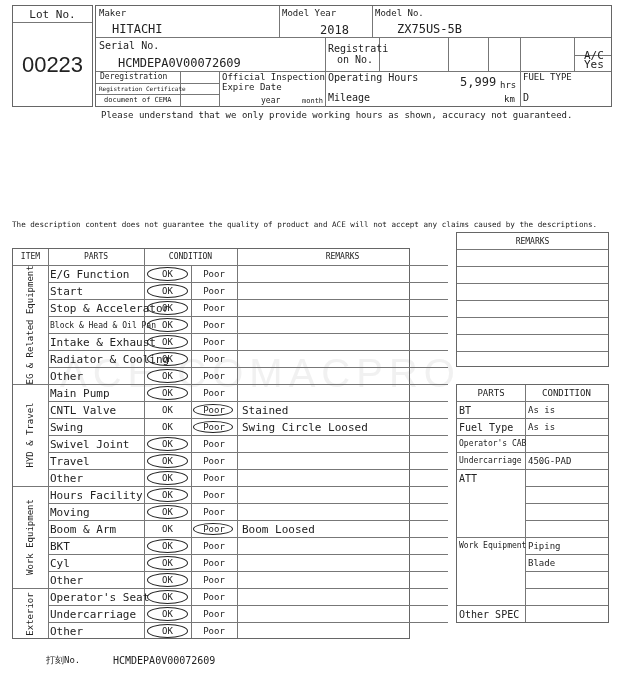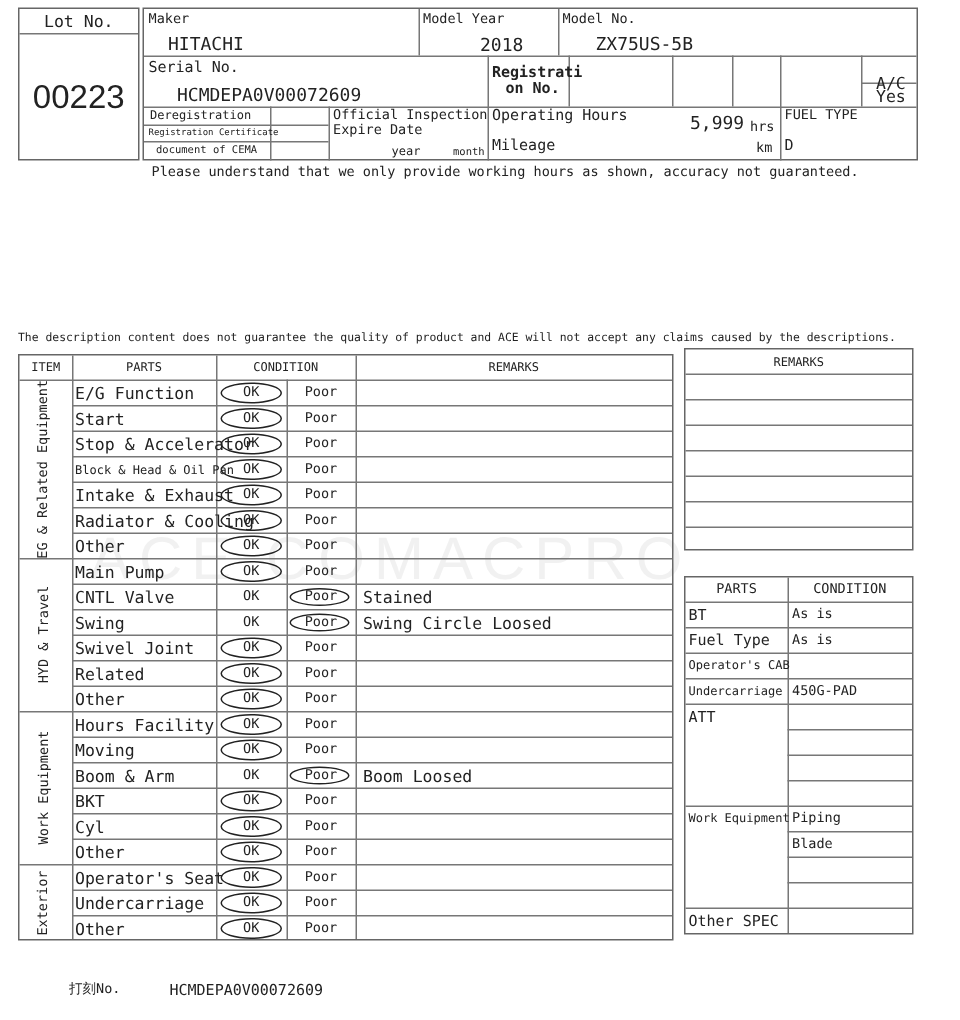--- a/index.html
+++ b/index.html
@@ -52,22 +52,22 @@
 
   <div class="t s9" style="left:3px;top:3px;">Maker</div>
   <div class="t s12" style="left:16px;top:17px;">HITACHI</div>
   <div class="t s9" style="left:186px;top:3px;">Model Year</div>
   <div class="t s12" style="left:224px;top:18px;">2018</div>
   <div class="t s9" style="left:279px;top:3px;">Model No.</div>
   <div class="t s12" style="left:301px;top:17px;">ZX75US-5B</div>
 
   <div class="t s10" style="left:3px;top:35px;">Serial No.</div>
   <div class="t s12" style="left:22px;top:51px;">HCMDEPA0V00072609</div>
-  <div class="t s10" style="left:232px;top:38px;font-weight:bold;">Registrati</div>
-  <div class="t s10" style="left:241px;top:49px;font-weight:bold;">on No.</div>
+  <div class="t s10" style="left:232px;top:38px;">Registrati</div>
+  <div class="t s10" style="left:241px;top:49px;">on No.</div>
   <div class="t s11" style="left:488px;top:44px;">A/C</div>
   <div class="t s11" style="left:488px;top:53px;">Yes</div>
 
   <div class="t s8" style="left:4px;top:67px;">Deregistration</div>
   <div class="t" style="left:3px;top:80px;font-size:6px;">Registration Certificate</div>
   <div class="t" style="left:8px;top:91px;font-size:7px;">document of CEMA</div>
   <div class="t s9" style="left:126px;top:67px;text-align:right;">Official Inspection</div>
   <div class="t s9" style="left:126px;top:77px;">Expire Date</div>
   <div class="t s8" style="left:165px;top:91px;">year</div>
   <div class="t" style="left:206px;top:92px;font-size:7px;">month</div>
@@ -80,21 +80,21 @@
   <div class="t s9" style="left:427px;top:67px;">FUEL TYPE</div>
   <div class="t s10" style="left:427px;top:87px;">D</div>
 </div>
 
 <div class="t s9" style="left:101px;top:111px;">Please understand that we only provide working hours as shown, accuracy not guaranteed.</div>
 
 <div class="watermark" style="left:60px;top:318px;margin-top:33px;">ACE  COMACPRO</div>
 
 <div class="t" style="left:12px;top:221px;font-size:7.6px;">The description content does not guarantee the quality of product and ACE will not accept any claims caused by the descriptions.</div>
 
-<div class="abs b" id="main-table" style="left:12px;top:236px;width:437px;height:391px;">
+<div class="abs b" id="main-table" style="left:12px;top:248px;width:398px;height:391px;">
     <div class="hl" style="left:0;top:16px;width:435px;"></div>
     <div class="t s8" style="left:0px;width:35px;text-align:center;top:4px;">ITEM</div>
     <div class="t s8" style="left:35px;width:96px;text-align:center;top:4px;">PARTS</div>
     <div class="t s8" style="left:131px;width:93px;text-align:center;top:4px;">CONDITION</div>
     <div class="t s8" style="left:224px;width:211px;text-align:center;top:4px;">REMARKS</div>
     <div class="vl" style="left:35px;top:0;height:389px;"></div>
     <div class="vl" style="left:131px;top:0;height:389px;"></div>
     <div class="vl" style="left:224px;top:0;height:389px;"></div>
     <div class="vl" style="left:178px;top:16px;height:373px;"></div>
     <div class="hl" style="left:35px;top:33px;width:400px;"></div>
@@ -170,21 +170,21 @@
     <div class="cell-text" style="left:229px;top:172px;">Swing Circle Loosed</div>
     <div class="hl" style="left:35px;top:203px;width:400px;"></div>
     <div class="abs" style="left:35px;top:186px;width:400px;height:17px;"></div>
     <div class="cell-text" style="left:37px;top:189px;">Swivel Joint</div>
     <div class="cell-text" style="left:131px;width:47px;text-align:center;top:190px;font-size:9px;">OK</div>
     <div class="cell-text" style="left:178px;width:46px;text-align:center;top:190px;font-size:9px;">Poor</div>
     <div class="oval" style="left:134px;top:188px;width:41px;height:14px;"></div>
     <div class="cell-text" style="left:229px;top:189px;"></div>
     <div class="hl" style="left:35px;top:220px;width:400px;"></div>
     <div class="abs" style="left:35px;top:203px;width:400px;height:17px;"></div>
-    <div class="cell-text" style="left:37px;top:206px;">Related</div>
+    <div class="cell-text" style="left:37px;top:206px;">Travel</div>
     <div class="cell-text" style="left:131px;width:47px;text-align:center;top:207px;font-size:9px;">OK</div>
     <div class="cell-text" style="left:178px;width:46px;text-align:center;top:207px;font-size:9px;">Poor</div>
     <div class="oval" style="left:134px;top:205px;width:41px;height:14px;"></div>
     <div class="cell-text" style="left:229px;top:206px;"></div>
     <div class="abs" style="left:35px;top:220px;width:400px;height:17px;"></div>
     <div class="cell-text" style="left:37px;top:223px;">Other</div>
     <div class="cell-text" style="left:131px;width:47px;text-align:center;top:224px;font-size:9px;">OK</div>
     <div class="cell-text" style="left:178px;width:46px;text-align:center;top:224px;font-size:9px;">Poor</div>
     <div class="oval" style="left:134px;top:222px;width:41px;height:14px;"></div>
     <div class="cell-text" style="left:229px;top:223px;"></div>

